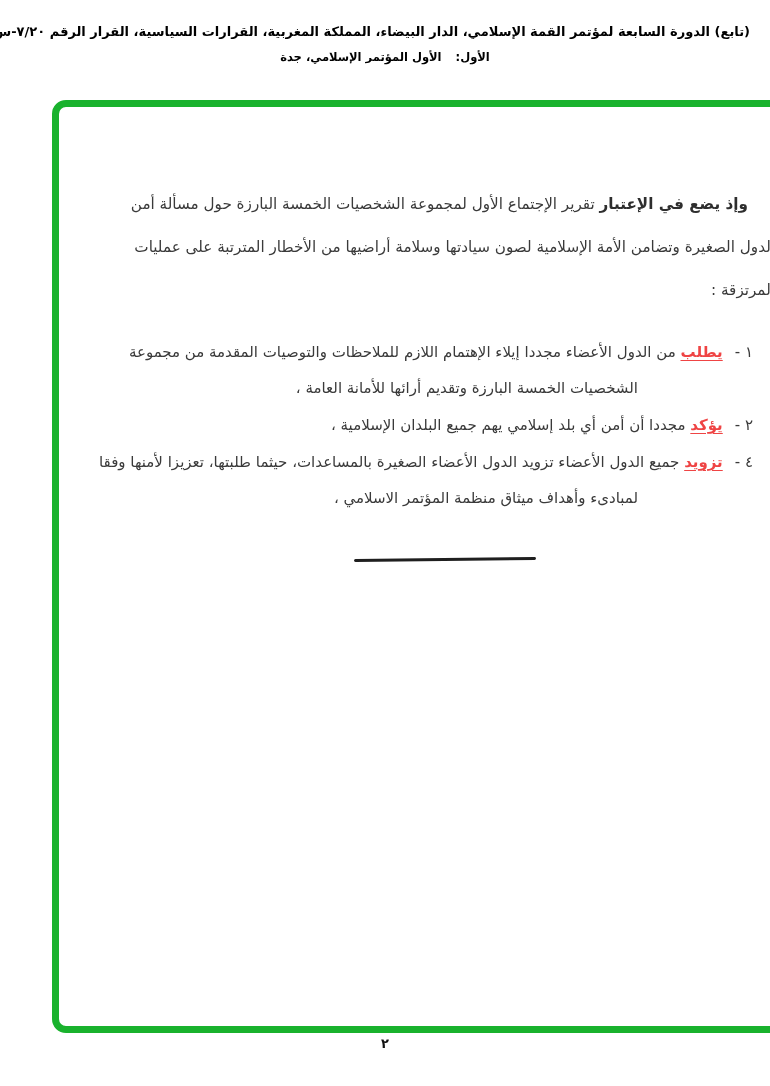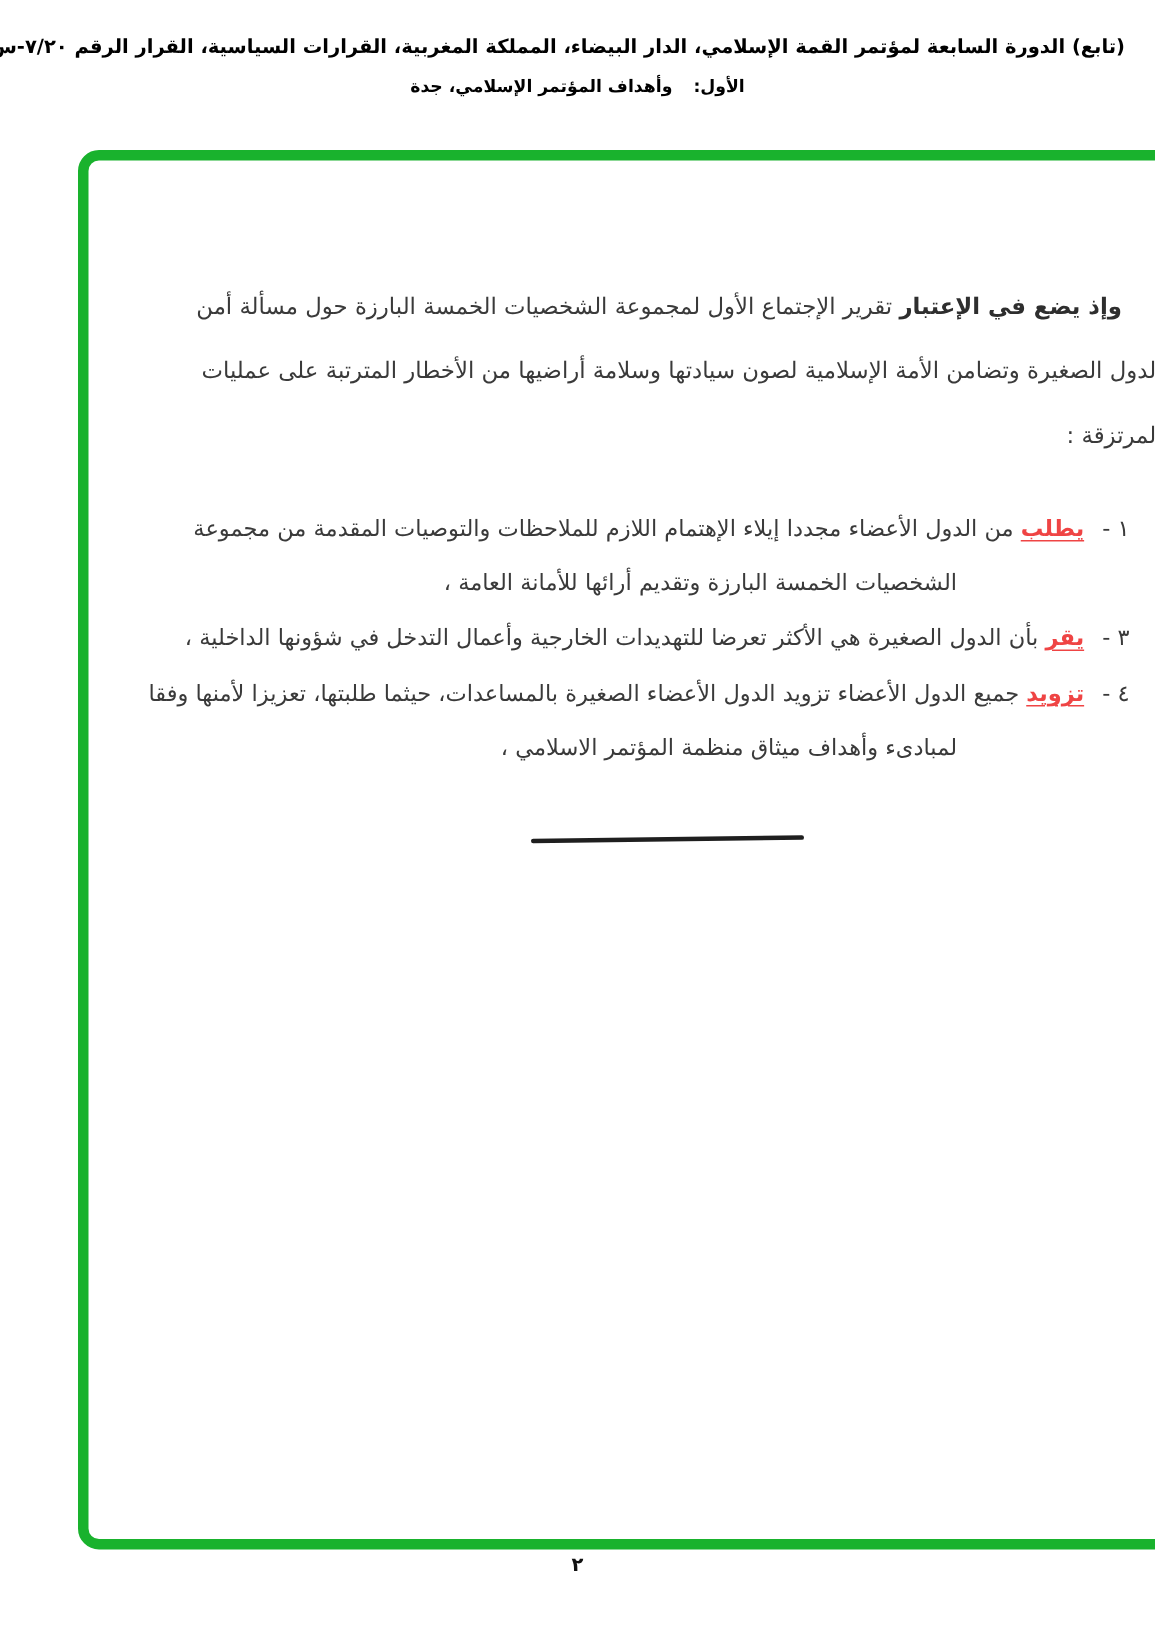--- a/index.html
+++ b/index.html
@@ -112,37 +112,37 @@
   }
 </style>
 </head>
 <body>
 
 <div class="page">
 
   <header class="page-header">
     <div class="header-citation">(تابع) الدورة السابعة لمؤتمر القمة الإسلامي، الدار البيضاء، المملكة المغربية، القرارات السياسية، القرار الرقم ٧/٢٠-س (ق.أ)</div>
     <div class="header-source">
-      <span class="src-label">الأول:</span><span>وأهداف المؤتمر الإسلامي، جدة</span>
+      <span class="src-label">الأول:</span><span>الأول المؤتمر الإسلامي، جدة</span>
     </div>
   </header>
 
   <main class="frame">
     <div class="doc-content">
 
       <p class="preamble">
         <span class="lead-bold">وإذ يضع في الإعتبار</span><span> تقرير الإجتماع الأول لمجموعة الشخصيات الخمسة البارزة حول مسألة أمن الدول الصغيرة وتضامن الأمة الإسلامية لصون سيادتها وسلامة أراضيها من الأخطار المترتبة على عمليات المرتزقة :</span>
       </p>
 
       <ol class="clauses">
         <li class="clause">
           <span class="marker">١ -</span><span class="lead">يطلب</span><span> من الدول الأعضاء مجددا إيلاء الإهتمام اللازم للملاحظات والتوصيات المقدمة من مجموعة الشخصيات الخمسة البارزة وتقديم أرائها للأمانة العامة ،</span>
         </li>
         <li class="clause">
-          <span class="marker">٣ -</span><span class="lead">يقر</span><span> بأن الدول الصغيرة هي الأكثر تعرضا للتهديدات الخارجية وأعمال التدخل في شؤونها الداخلية ،</span>
+          <span class="marker">٢ -</span><span class="lead">يؤكد</span><span> مجددا أن أمن أي بلد إسلامي يهم جميع البلدان الإسلامية ،</span>
         </li>
         <li class="clause">
           <span class="marker">٤ -</span><span class="lead">تزويد</span><span> جميع الدول الأعضاء تزويد الدول الأعضاء الصغيرة بالمساعدات، حيثما طلبتها، تعزيزا لأمنها وفقا لمبادىء وأهداف ميثاق منظمة المؤتمر الاسلامي ،</span>
         </li>
       </ol>
 
       <div class="divider"></div>
 
     </div>
   </main>

